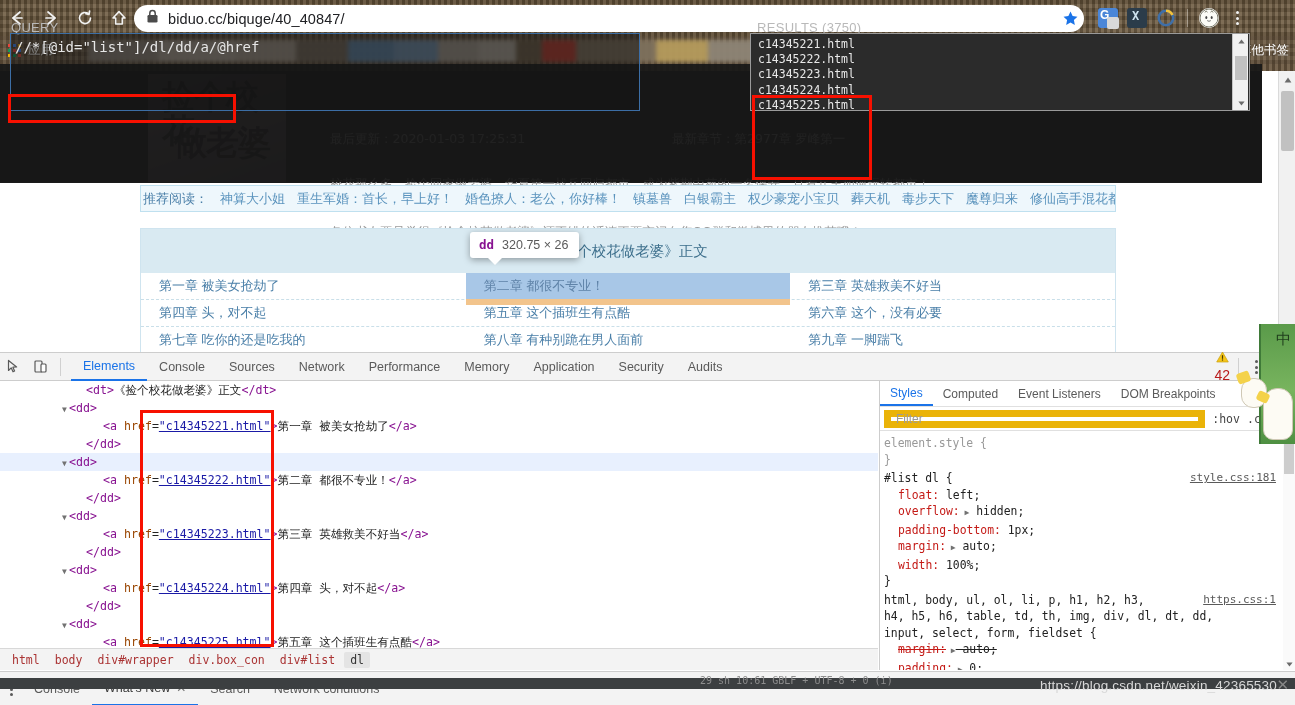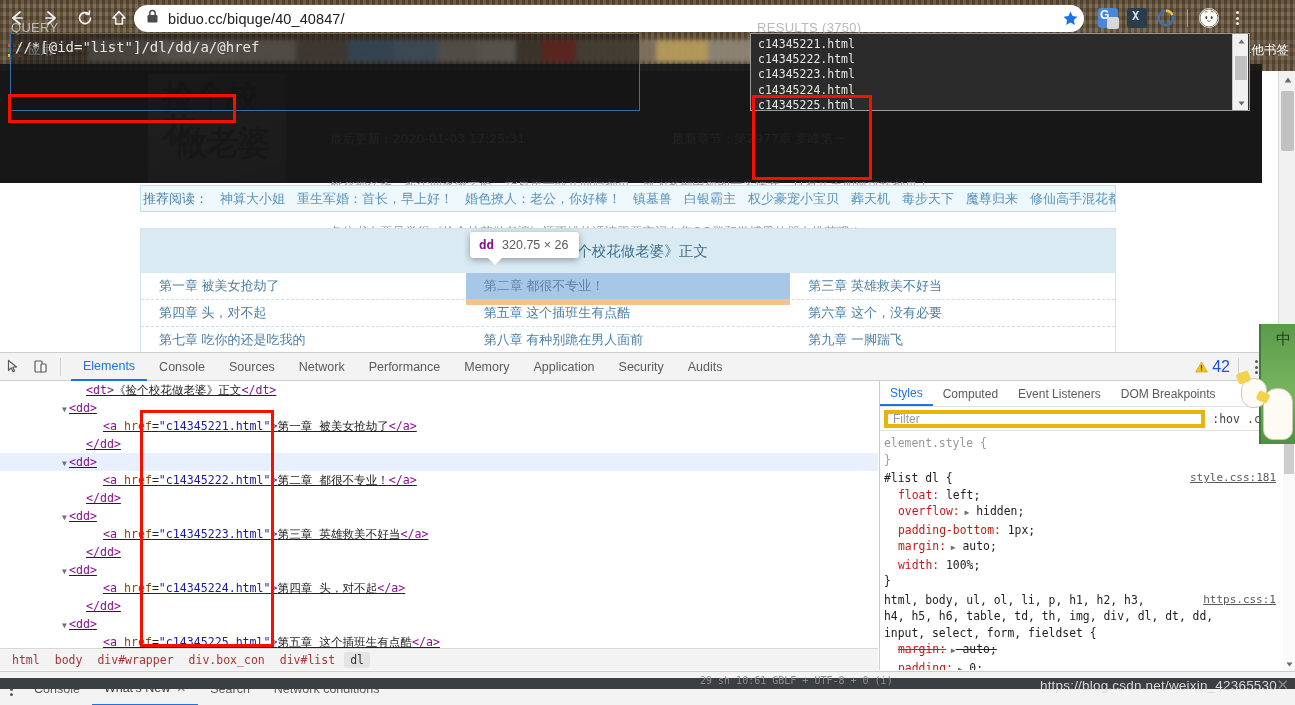--- a/index.html
+++ b/index.html
@@ -242,31 +242,31 @@
   .dt-tabs { display: flex; align-items: stretch; height: 28px; margin-left: 4px; }
   .dt-tab {
     padding: 0 12px; display: flex; align-items: center; font-size: 12.5px;
     color: #5a5a5a; cursor: pointer;
   }
   .dt-tab.active { color: #1a73e8; border-bottom: 2px solid #1a73e8; }
   .dt-right {
     position: absolute; right: 4px; top: 0; height: 28px; display: flex;
     align-items: center; gap: 2px;
   }
-  .warn-badge { display: flex; align-items: center; gap: 4px; font-size: 16px; color: #1d4ed8; cursor: pointer; }
+  .warn-badge { display: flex; align-items: center; gap: 4px; font-size: 14px; color: #b91c1c; cursor: pointer; flex-direction: column; }
   .dt-close { width: 24px; height: 24px; display: flex; align-items: center; justify-content: center; cursor: pointer; }
 
   
   .dom-pane {
     position: absolute; left: 0; top: 28px; width: 878px; height: 267px;
     background: #fff; overflow: hidden;
     font-family: "DejaVu Sans Mono", monospace; font-size: 11.6px; line-height: 18px;
     color: #222;
   }
-  .dom-line { position: relative; height: 18px; white-space: nowrap; padding-left: 0; text-decoration: underline; }
+  .dom-line { position: relative; height: 18px; white-space: nowrap; padding-left: 0; }
   .dom-line.sel { background: #e8f0fe; }
   .tw { color: #881391; }          
   .at { color: #994500; }          
   .av { color: #1a1aa6; }          
   .av.link { color: #1a1aa6; text-decoration: underline; }
   .tx { color: #222; }
   .tri {
     display: inline-block; width: 9px; color: #727272; font-size: 8px; text-align: center;
     cursor: pointer;
   }
@@ -299,21 +299,21 @@
   .st-tab {
     padding: 0 10px; display: flex; align-items: center; font-size: 12px; color: #5a5a5a;
     cursor: pointer; white-space: nowrap;
   }
   .st-tab.active { color: #1a73e8; border-bottom: 2px solid #1a73e8; }
   .st-filterrow {
     height: 24px; display: flex; align-items: center; border-bottom: 1px solid #e0e0e0;
     padding: 0 4px; gap: 7px;
   }
   .st-filter {
-    flex: 1; height: 18px; border: 4px solid #eab308; background: #fff;
+    flex: 1; height: 18px; border: 7px solid #eab308; background: #fff;
     font-size: 12px; color: #9a9a9a; padding-left: 5px; display: flex; align-items: center;
   }
   .st-mini { font-size: 11.5px; color: #444; font-family: "DejaVu Sans Mono", monospace; cursor: pointer; }
   .st-plus { font-size: 16px; color: #444; cursor: pointer; line-height: 1; }
   .st-rules {
     position: absolute; left: 0; top: 51px; width: 404px; height: 238px;
     overflow: hidden; font-family: "DejaVu Sans Mono", monospace;
     font-size: 11.4px; line-height: 16.5px; padding: 3px 0 0 4px; color: #222;
   }
   .st-rule { position: relative; padding-bottom: 2px; }

